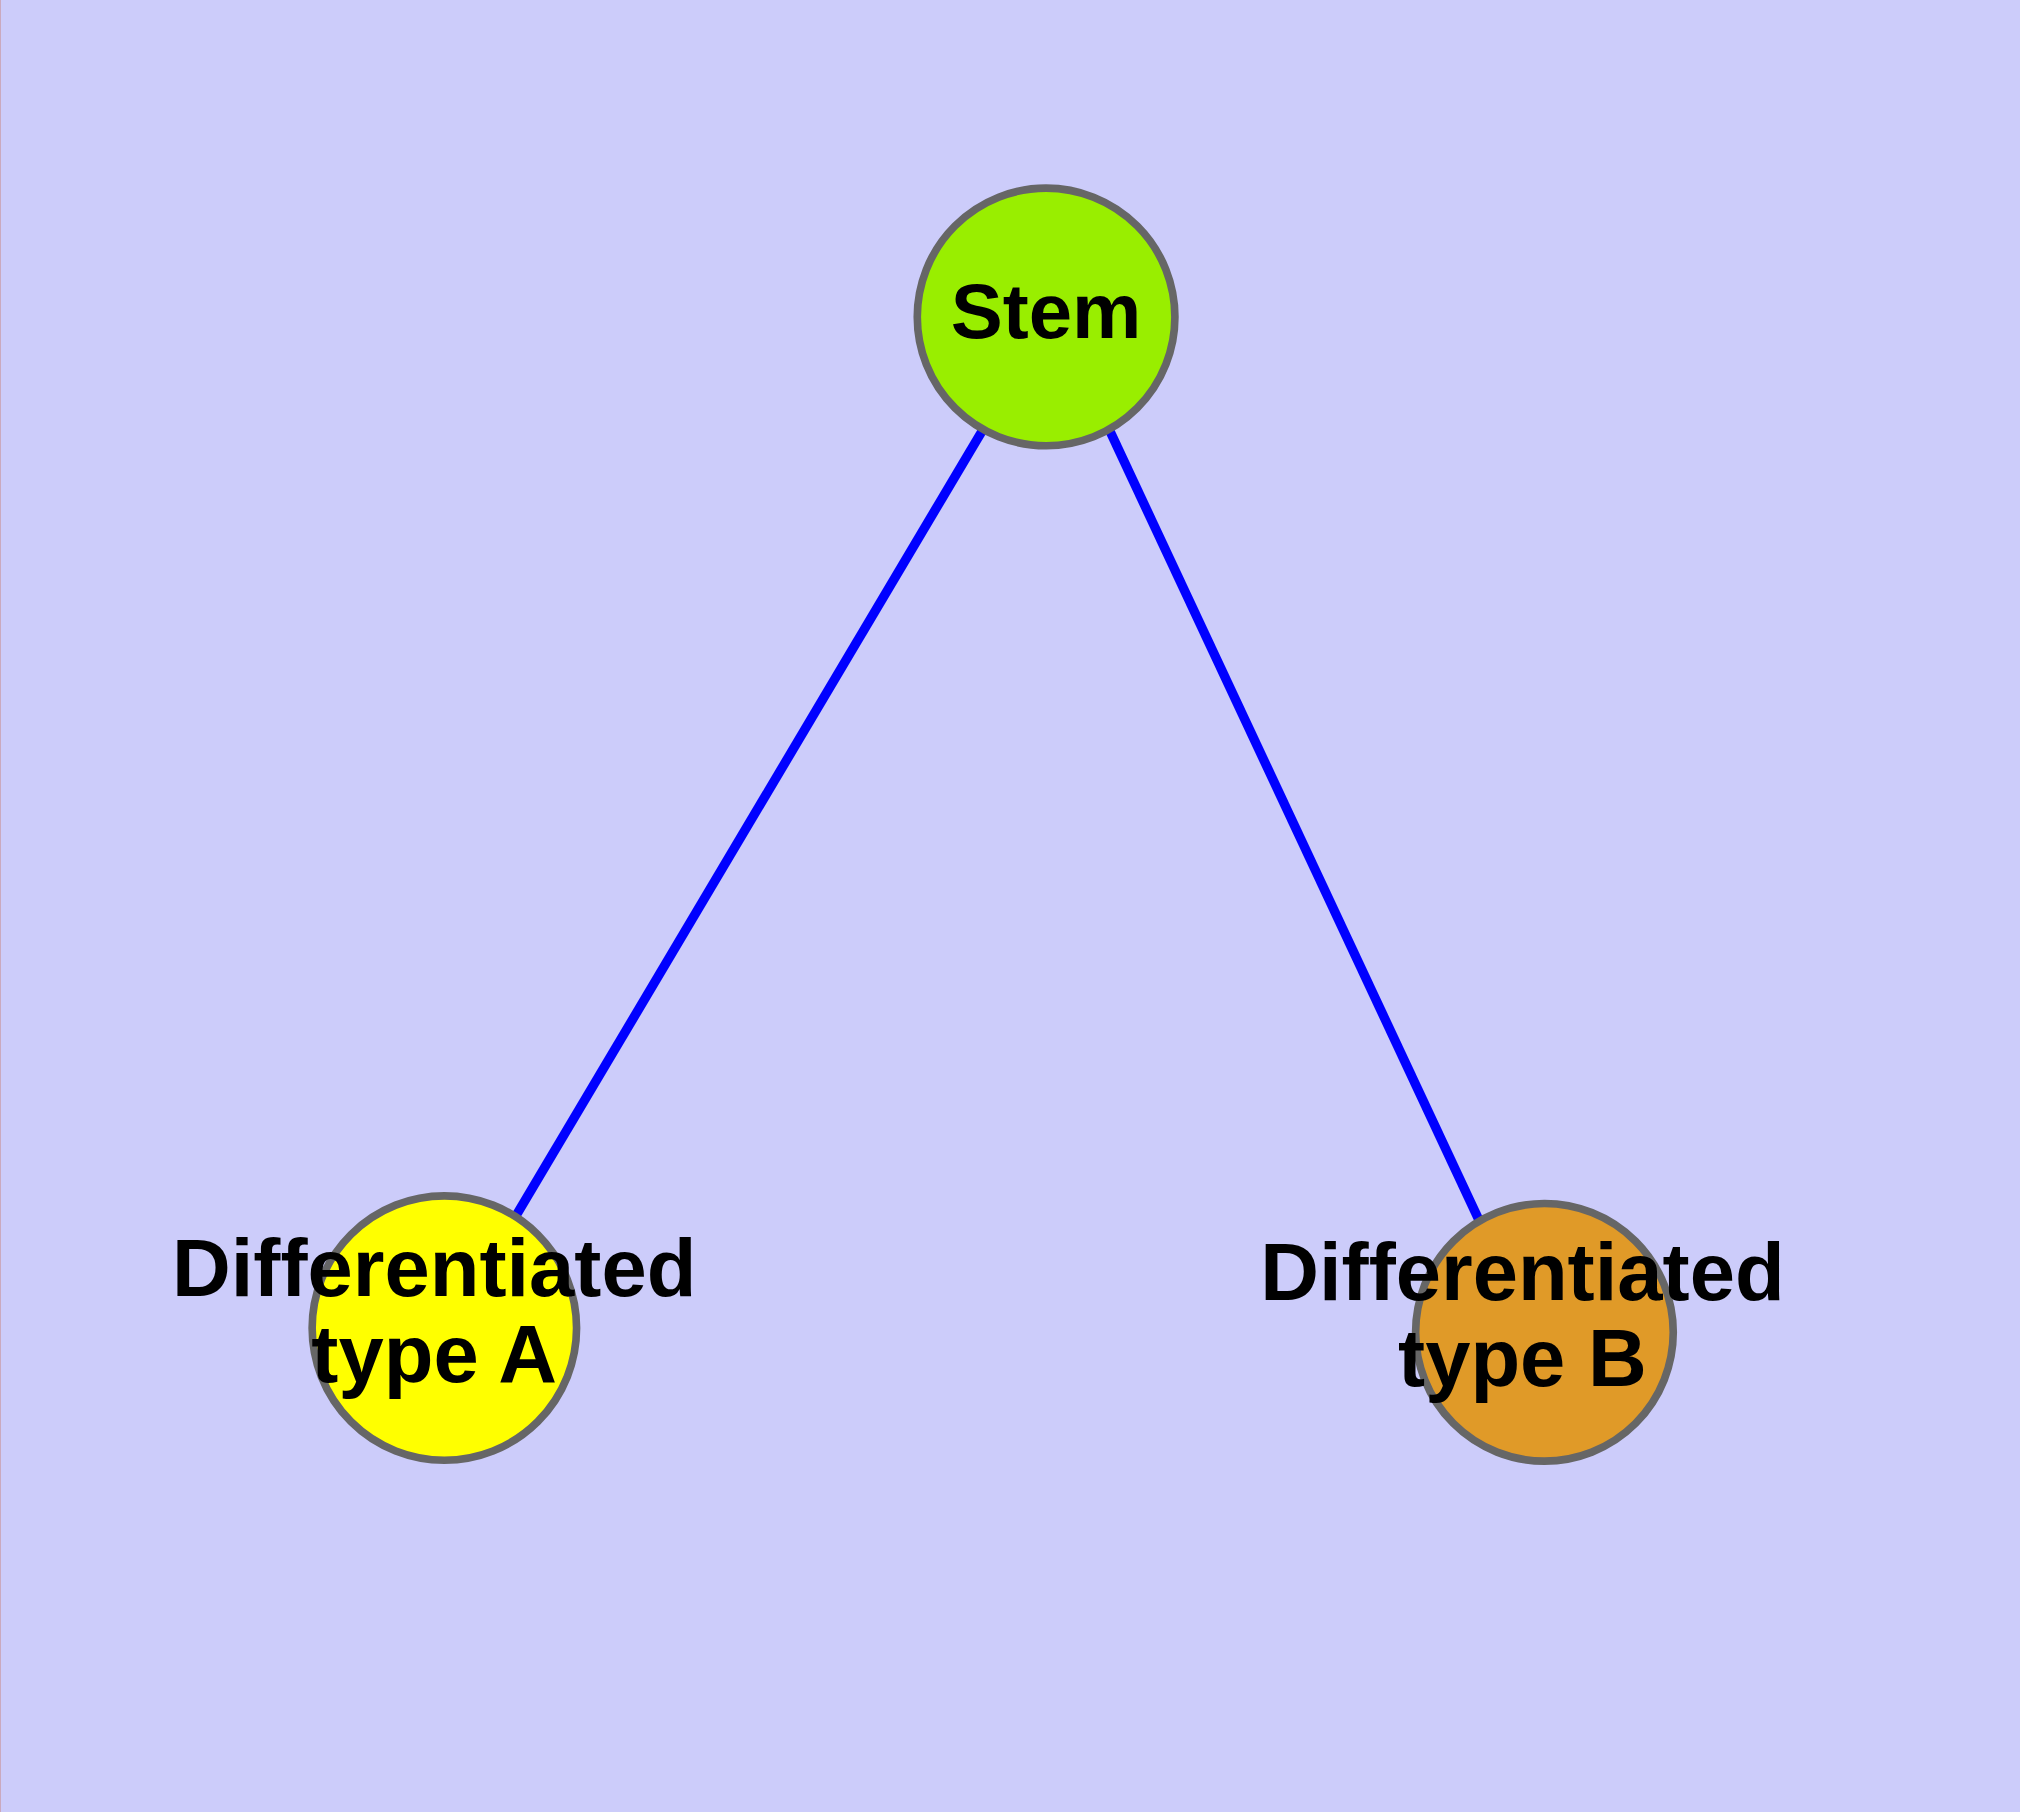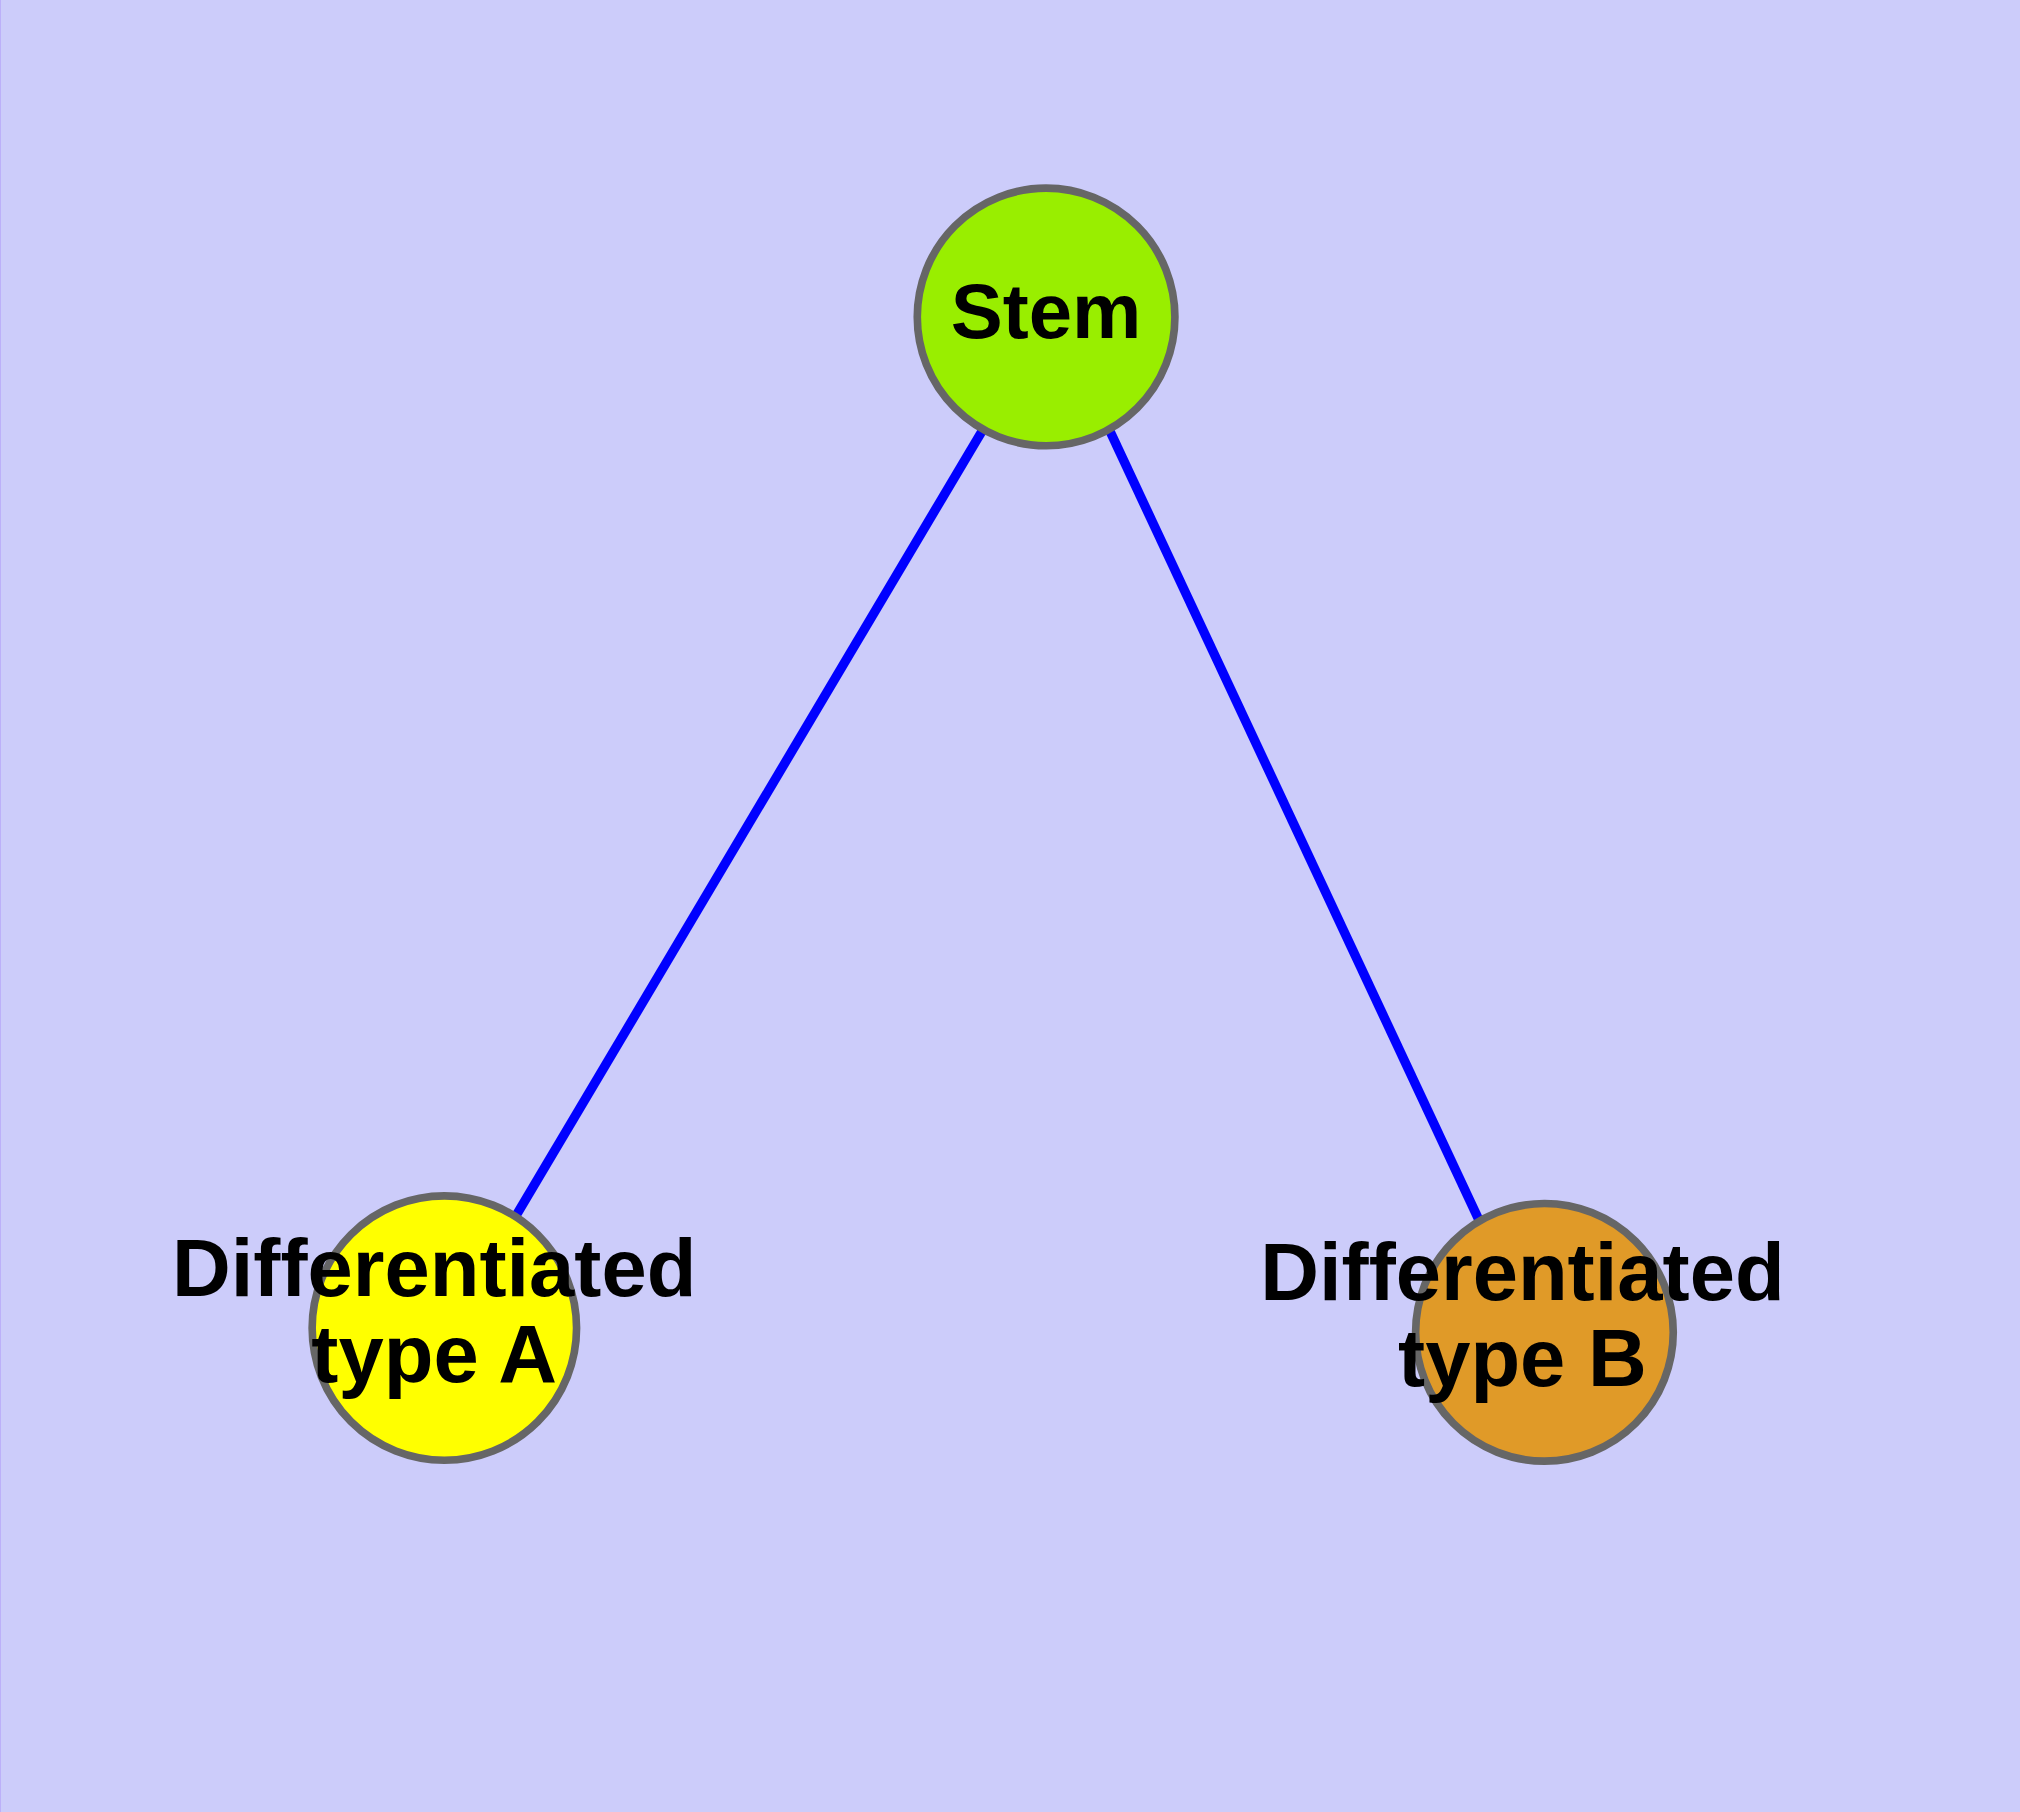--- a/index.html
+++ b/index.html
@@ -27,21 +27,21 @@
     font-weight: bold;
     fill: #000000;
     dominant-baseline: middle;
     text-anchor: middle;
     paint-order: normal;
   }
 </style>
 </head>
 <body>
 
-<div id="canvas" style="width: 2021px; height: 1812px; background: #8b5cf6;">
+<div id="canvas" style="width: 2021px; height: 1812px; background: #c2410c;">
   <svg id="graph-svg" viewBox="0 0 2384 2138" xmlns="http://www.w3.org/2000/svg" style="width: 2021px; height: 1812px;">
     <rect id="bg-rect" x="0" y="0" width="2384" height="2138" fill="#ccccfa"></rect>
     <g id="edges-layer">
         <line x1="1160" y1="506" x2="607" y2="1437" stroke="#0000ff" stroke-width="11" stroke-linecap="butt"></line>
         <line x1="1309" y1="508" x2="1745" y2="1440" stroke="#0000ff" stroke-width="11" stroke-linecap="butt"></line>
       </g>
     <g id="nodes-layer">
         <g>
           <circle cx="1234" cy="374" r="152" fill="#99ee00" stroke="#666666" stroke-width="9"></circle>
           <text class="node-label" x="1234" y="374" font-size="92" font-family="&quot;Liberation Sans&quot;, &quot;DejaVu Sans&quot;, sans-serif" font-weight="bold" fill="#000000" text-anchor="middle"><tspan x="1234" dy="0">Stem</tspan></text>

